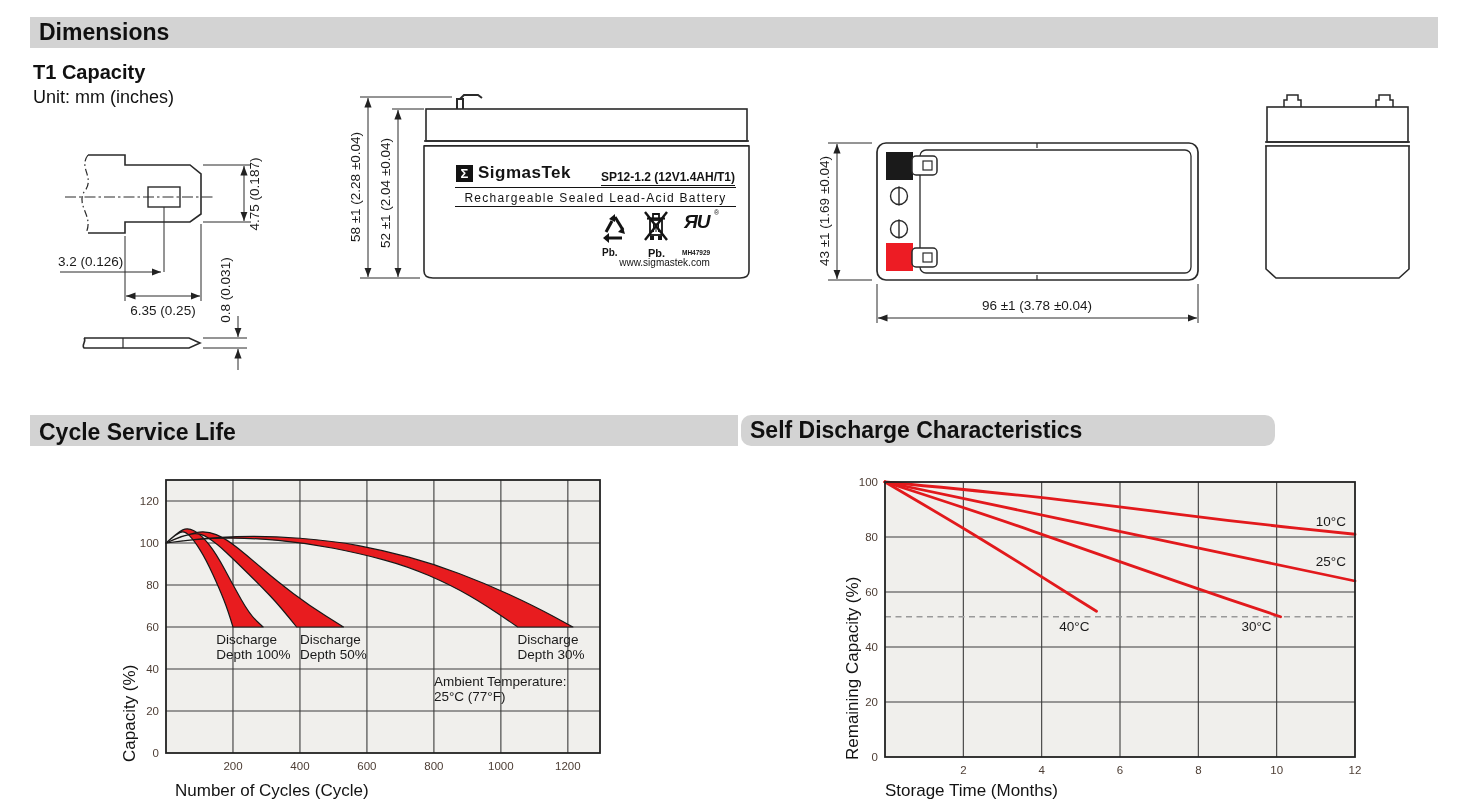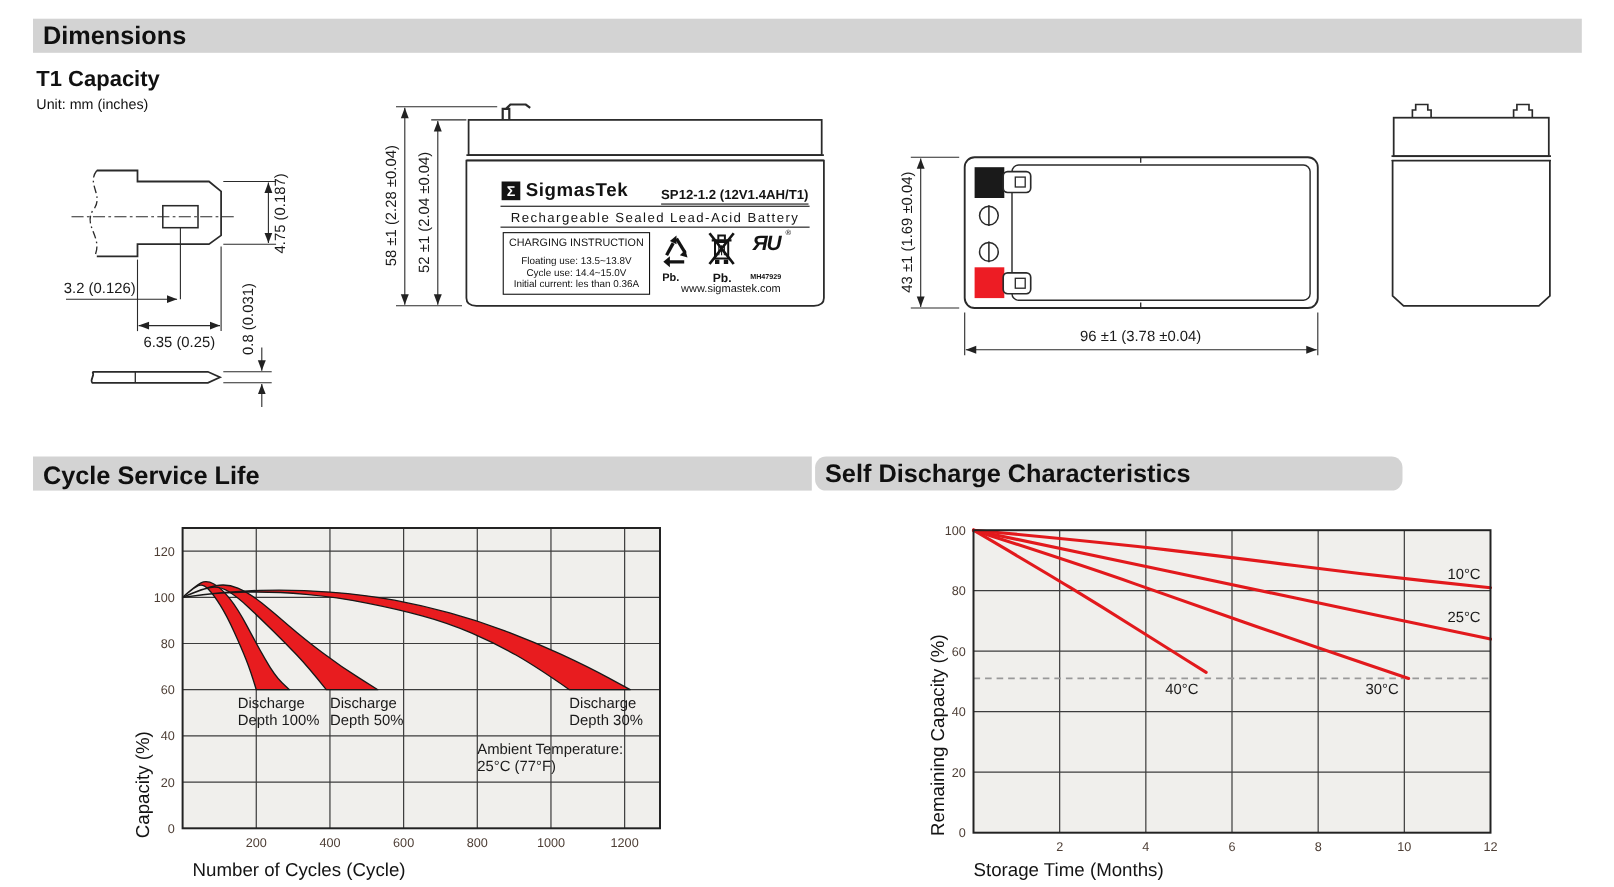--- a/index.html
+++ b/index.html
@@ -4,21 +4,21 @@
 <style>
   html,body{margin:0;padding:0;background:#fff;}
   #page{position:relative;width:1467px;height:806px;background:#ffffff;overflow:hidden;
         font-family:"Liberation Sans",sans-serif;color:#111;}
   .bar{position:absolute;height:31px;background:#d3d3d3;display:flex;align-items:center;
        padding-left:9px;box-sizing:border-box;font-weight:bold;font-size:23px;color:#101010;}
   #bar-dimensions{left:30px;top:17px;width:1408px;}
   #bar-cycle{left:30px;top:415px;width:708px;align-items:flex-end;}
   #bar-self{left:741px;top:415px;width:534px;border-radius:10px;}
   #t1-terminal{position:absolute;left:33px;top:61px;font-size:20px;font-weight:bold;}
-  #unit-note{position:absolute;left:33px;top:87px;font-size:13px;}
+  #unit-note{position:absolute;left:33px;top:87px;font-size:18px;}
   svg.layer{position:absolute;left:0;top:0;width:1467px;height:806px;}
   .axis-title{position:absolute;font-size:17px;color:#131313;white-space:nowrap;}
   .vlabel{transform:rotate(-90deg);transform-origin:left top;}
   
   #batt-label{position:absolute;left:455px;top:163px;width:281px;height:114px;color:#131313;}
   #batt-label .sigma{position:absolute;left:1px;top:2px;width:17px;height:17px;background:#131313;
       color:#fff;font-size:13px;font-weight:bold;display:flex;align-items:center;justify-content:center;}
   #batt-label .brand{position:absolute;left:23px;top:0px;font-size:17px;font-weight:bold;letter-spacing:.5px;}
   #batt-label .model{position:absolute;right:1px;top:7px;font-size:12px;font-weight:bold;
       border-bottom:1.6px solid #131313;padding-bottom:1px;}
@@ -221,28 +221,20 @@
     </g>
   </svg>
 
   <div id="batt-label">
     <div class="sigma">Σ</div>
     <div class="brand">SigmasTek</div>
     <div class="model">SP12-1.2 (12V1.4AH/T1)</div>
     <div class="rule1"></div>
     <div class="subtitle">Rechargeable Sealed Lead-Acid Battery</div>
     <div class="rule2"></div>
-    <div class="chgbox">
-      <div class="chgtitle">CHARGING INSTRUCTION</div>
-      <div class="chglines">
-        <div>Floating use: 13.5~13.8V</div>
-        <div>Cycle use: 14.4~15.0V</div>
-        <div>Initial current: les than 0.36A</div>
-      </div>
-    </div>
     <div class="icons">
       <svg width="38" height="34" style="position:absolute;left:0;top:2px;" viewBox="0 0 38 34">
         <g stroke="#131313" stroke-width="3" fill="none">
           <path d="M19,6 L27,19"></path>
             <path d="M26,27 H10"></path>
             <path d="M10,21 L16,10"></path>
         </g>
         <g fill="#131313">
           <polygon points="29,23 22,21 27,16"></polygon>
             <polygon points="7,27 13,22 13,32"></polygon>

